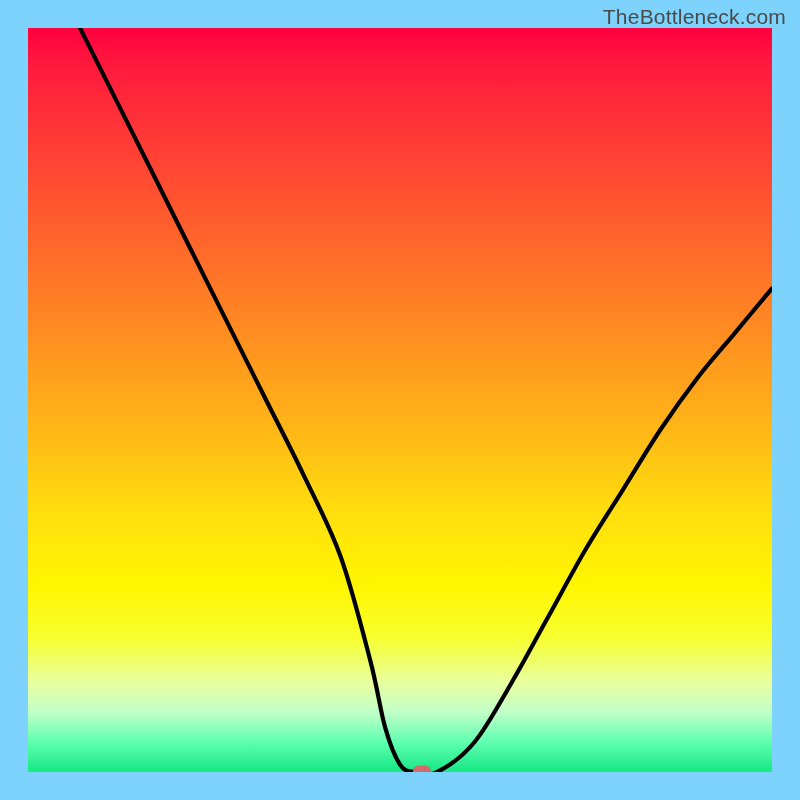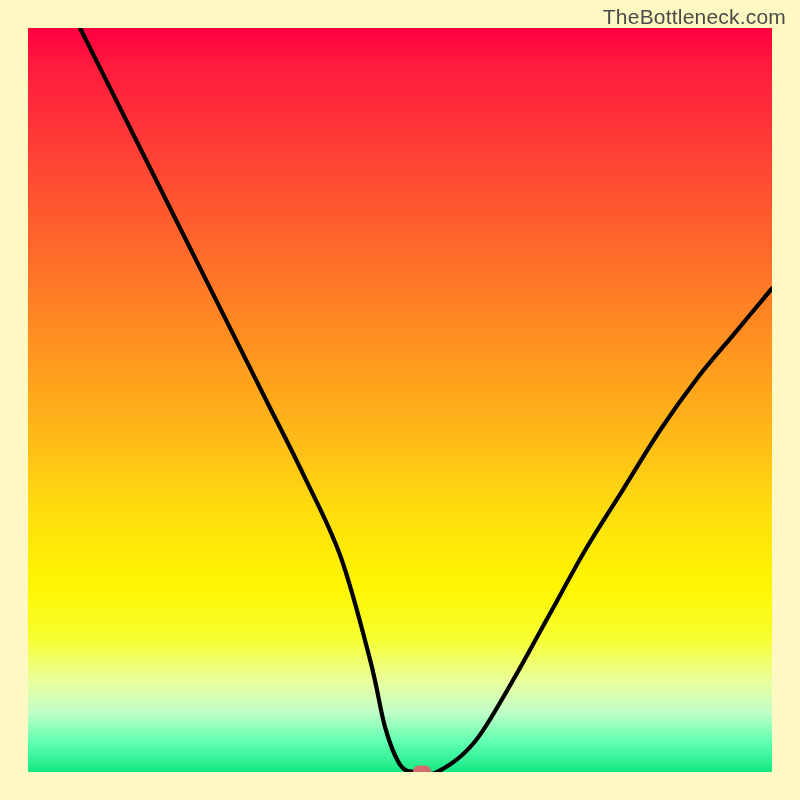--- a/index.html
+++ b/index.html
@@ -8,21 +8,21 @@
     width: 800px;
     height: 800px;
     background: #000;
     overflow: hidden;
     font-family: Arial, Helvetica, sans-serif;
   }
   .frame {
     position: relative;
     width: 800px;
     height: 800px;
-    background: #fef9c3;
+    background: #7dd3fc;
   }
   .watermark {
     position: absolute;
     top: 5px;
     right: 14px;
     color: #4a4a4a;
     font-size: 21px;
     font-weight: 500;
     letter-spacing: 0.2px;
     z-index: 5;

